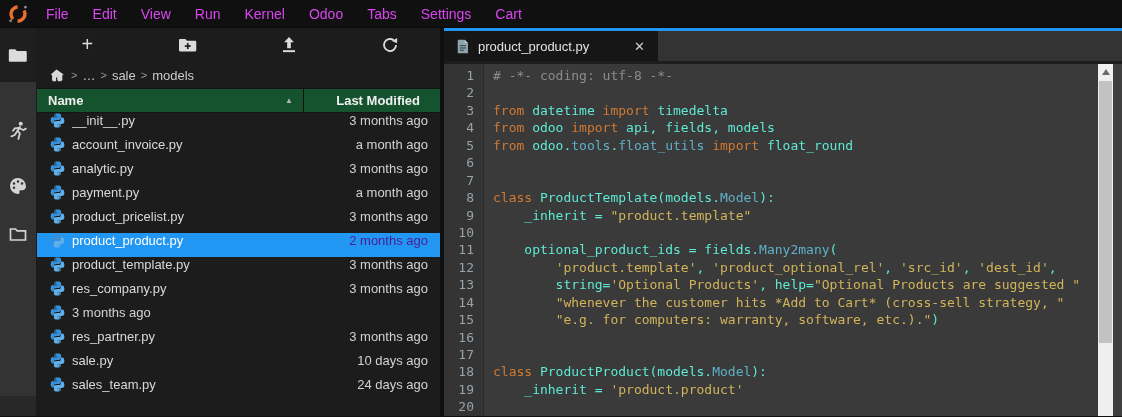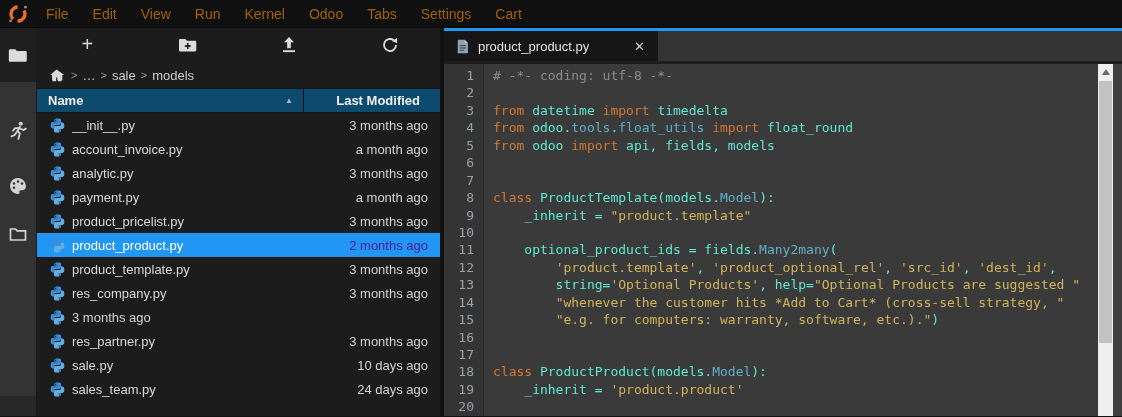--- a/index.html
+++ b/index.html
@@ -5,47 +5,47 @@
   * { margin:0; padding:0; box-sizing:border-box; }
   html,body { background:#000; }
   .app {
     position:relative; width:1122px; height:417px; overflow:hidden;
     background:#111; font-family:"Liberation Sans", sans-serif;
     color:#e6e6e6; -webkit-font-smoothing:antialiased;
   }
   
   .menubar { height:28px; background:#101010; display:flex; align-items:center; border-bottom:1px solid #0a0a0a; }
   .logo { width:20px; height:20px; margin:0 6px 0 8px; flex:0 0 auto; }
-  .menu-item { padding:0 12px; font-size:14px; line-height:28px; color:#a16207; cursor:default; }
+  .menu-item { padding:0 12px; font-size:14px; line-height:28px; color:#d946ef; cursor:default; }
   
   .main { display:flex; height:388px; }
   
   .activity-bar { position:relative; width:37px; background:#333; flex:0 0 auto; border-right:1px solid #1a1a1a; }
   .activity-active-zone { position:absolute; top:0; left:0; width:100%; height:54px; background:#1f1f1f; display:flex; align-items:center; justify-content:center; }
   .activity-bottom { position:absolute; bottom:0; left:0; width:100%; height:20px; background:#282828; }
   .act-icon { position:absolute; left:0; width:100%; display:flex; justify-content:center; }
   .act-icon.runner { top:92px; }
   .act-icon.palette { top:148px; }
   .act-icon.folderopen { top:196px; }
   
   .file-browser { width:403px; flex:0 0 auto; background:#1c1c1c; display:flex; flex-direction:column; }
   .fb-toolbar { height:34px; display:flex; align-items:center; flex:0 0 auto; }
   .fb-btn { flex:1; height:100%; display:flex; align-items:center; justify-content:center; cursor:pointer; }
   .plus-glyph { font-size:20px; font-weight:400; color:#dcdcdc; line-height:1; margin-top:-2px; }
   .fb-breadcrumb { height:26px; display:flex; align-items:center; padding-left:13px; font-size:13px; color:#cccccc; flex:0 0 auto; }
   .crumb-sep { color:#9a9a9a; font-size:11px; padding:0 5px; }
   .crumb { cursor:pointer; }
-  .fb-header { height:25px; background:#0c4a6e; border-top:1px solid #141414; border-bottom:1px solid #141414;
+  .fb-header { height:25px; background:#14532d; border-top:1px solid #141414; border-bottom:1px solid #141414;
     display:flex; align-items:center; font-size:13px; font-weight:bold; color:#efefef; flex:0 0 auto; }
   .fbh-name { padding-left:11px; flex:1; }
   .fbh-sort { color:#b5b5b5; font-size:8px; padding-right:10px; }
   .fbh-div { width:1px; height:100%; background:#101010; }
   .fbh-mod { width:136px; text-align:right; padding-right:20px; }
   .fb-list { flex:1; overflow:hidden; }
-  .file-row { height:24px; display:flex; align-items:center; font-size:13px; color:#d8d8d8; cursor:pointer; }
+  .file-row { height:24px; display:flex; font-size:13px; color:#d8d8d8; cursor:pointer; }
   .file-row .py-ico { margin:0 7px 0 13px; flex:0 0 auto; display:flex; }
   .file-row .fname { flex:1; white-space:nowrap; overflow:hidden; }
   .file-row .fmod { padding-right:12px; color:#d2d2d2; white-space:nowrap; }
   .file-row.selected { background:#2196f3; color:#fff; }
   .file-row.selected .fmod { color:#4c1d95; }
   
   .splitter { width:4px; background:#101010; flex:0 0 auto; cursor:col-resize; }
   
   .editor-panel { flex:1; display:flex; flex-direction:column; min-width:0; }
   .dock-topline { height:3px; background:#2196f3; flex:0 0 auto; }
@@ -318,22 +318,22 @@
             <div class="ln">16</div>
             <div class="ln">17</div>
             <div class="ln">18</div>
             <div class="ln">19</div>
             <div class="ln">20</div>
           </div>
         <div class="code-area" id="code-area">
             <div class="code-line"><span class="tok-com"># -*- coding: utf-8 -*-</span></div>
             <div class="code-line"></div>
             <div class="code-line"><span class="tok-kw">from</span><span class="tok-pl"> datetime </span><span class="tok-kw">import</span><span class="tok-pl"> timedelta</span></div>
+            <div class="code-line"><span class="tok-kw">from</span><span class="tok-pl"> odoo </span><span class="tok-kw">import</span><span class="tok-pl"> api, fields, models</span></div>
             <div class="code-line"><span class="tok-kw">from</span><span class="tok-pl"> odoo.</span><span class="tok-cls">tools</span><span class="tok-pl">.</span><span class="tok-cls">float_utils</span><span class="tok-pl"> </span><span class="tok-kw">import</span><span class="tok-pl"> float_round</span></div>
-            <div class="code-line"><span class="tok-kw">from</span><span class="tok-pl"> odoo </span><span class="tok-kw">import</span><span class="tok-pl"> api, fields, models</span></div>
             <div class="code-line"></div>
             <div class="code-line"></div>
             <div class="code-line"><span class="tok-kw">class</span><span class="tok-pl"> ProductTemplate(models.</span><span class="tok-cls">Model</span><span class="tok-pl">):</span></div>
             <div class="code-line"><span class="tok-pl">    _inherit = </span><span class="tok-str">"product.template"</span></div>
             <div class="code-line"></div>
             <div class="code-line"><span class="tok-pl">    optional_product_ids = fields.</span><span class="tok-cls">Many2many</span><span class="tok-pl">(</span></div>
             <div class="code-line"><span class="tok-pl">        </span><span class="tok-str">'product.template'</span><span class="tok-pl">, </span><span class="tok-str">'product_optional_rel'</span><span class="tok-pl">, </span><span class="tok-str">'src_id'</span><span class="tok-pl">, </span><span class="tok-str">'dest_id'</span><span class="tok-pl">,</span></div>
             <div class="code-line"><span class="tok-pl">        string=</span><span class="tok-str">'Optional Products'</span><span class="tok-pl">, help=</span><span class="tok-str">"Optional Products are suggested "</span></div>
             <div class="code-line"><span class="tok-pl">        </span><span class="tok-str">"whenever the customer hits *Add to Cart* (cross-sell strategy, "</span></div>
             <div class="code-line"><span class="tok-pl">        </span><span class="tok-str">"e.g. for computers: warranty, software, etc.)."</span><span class="tok-pl">)</span></div>

